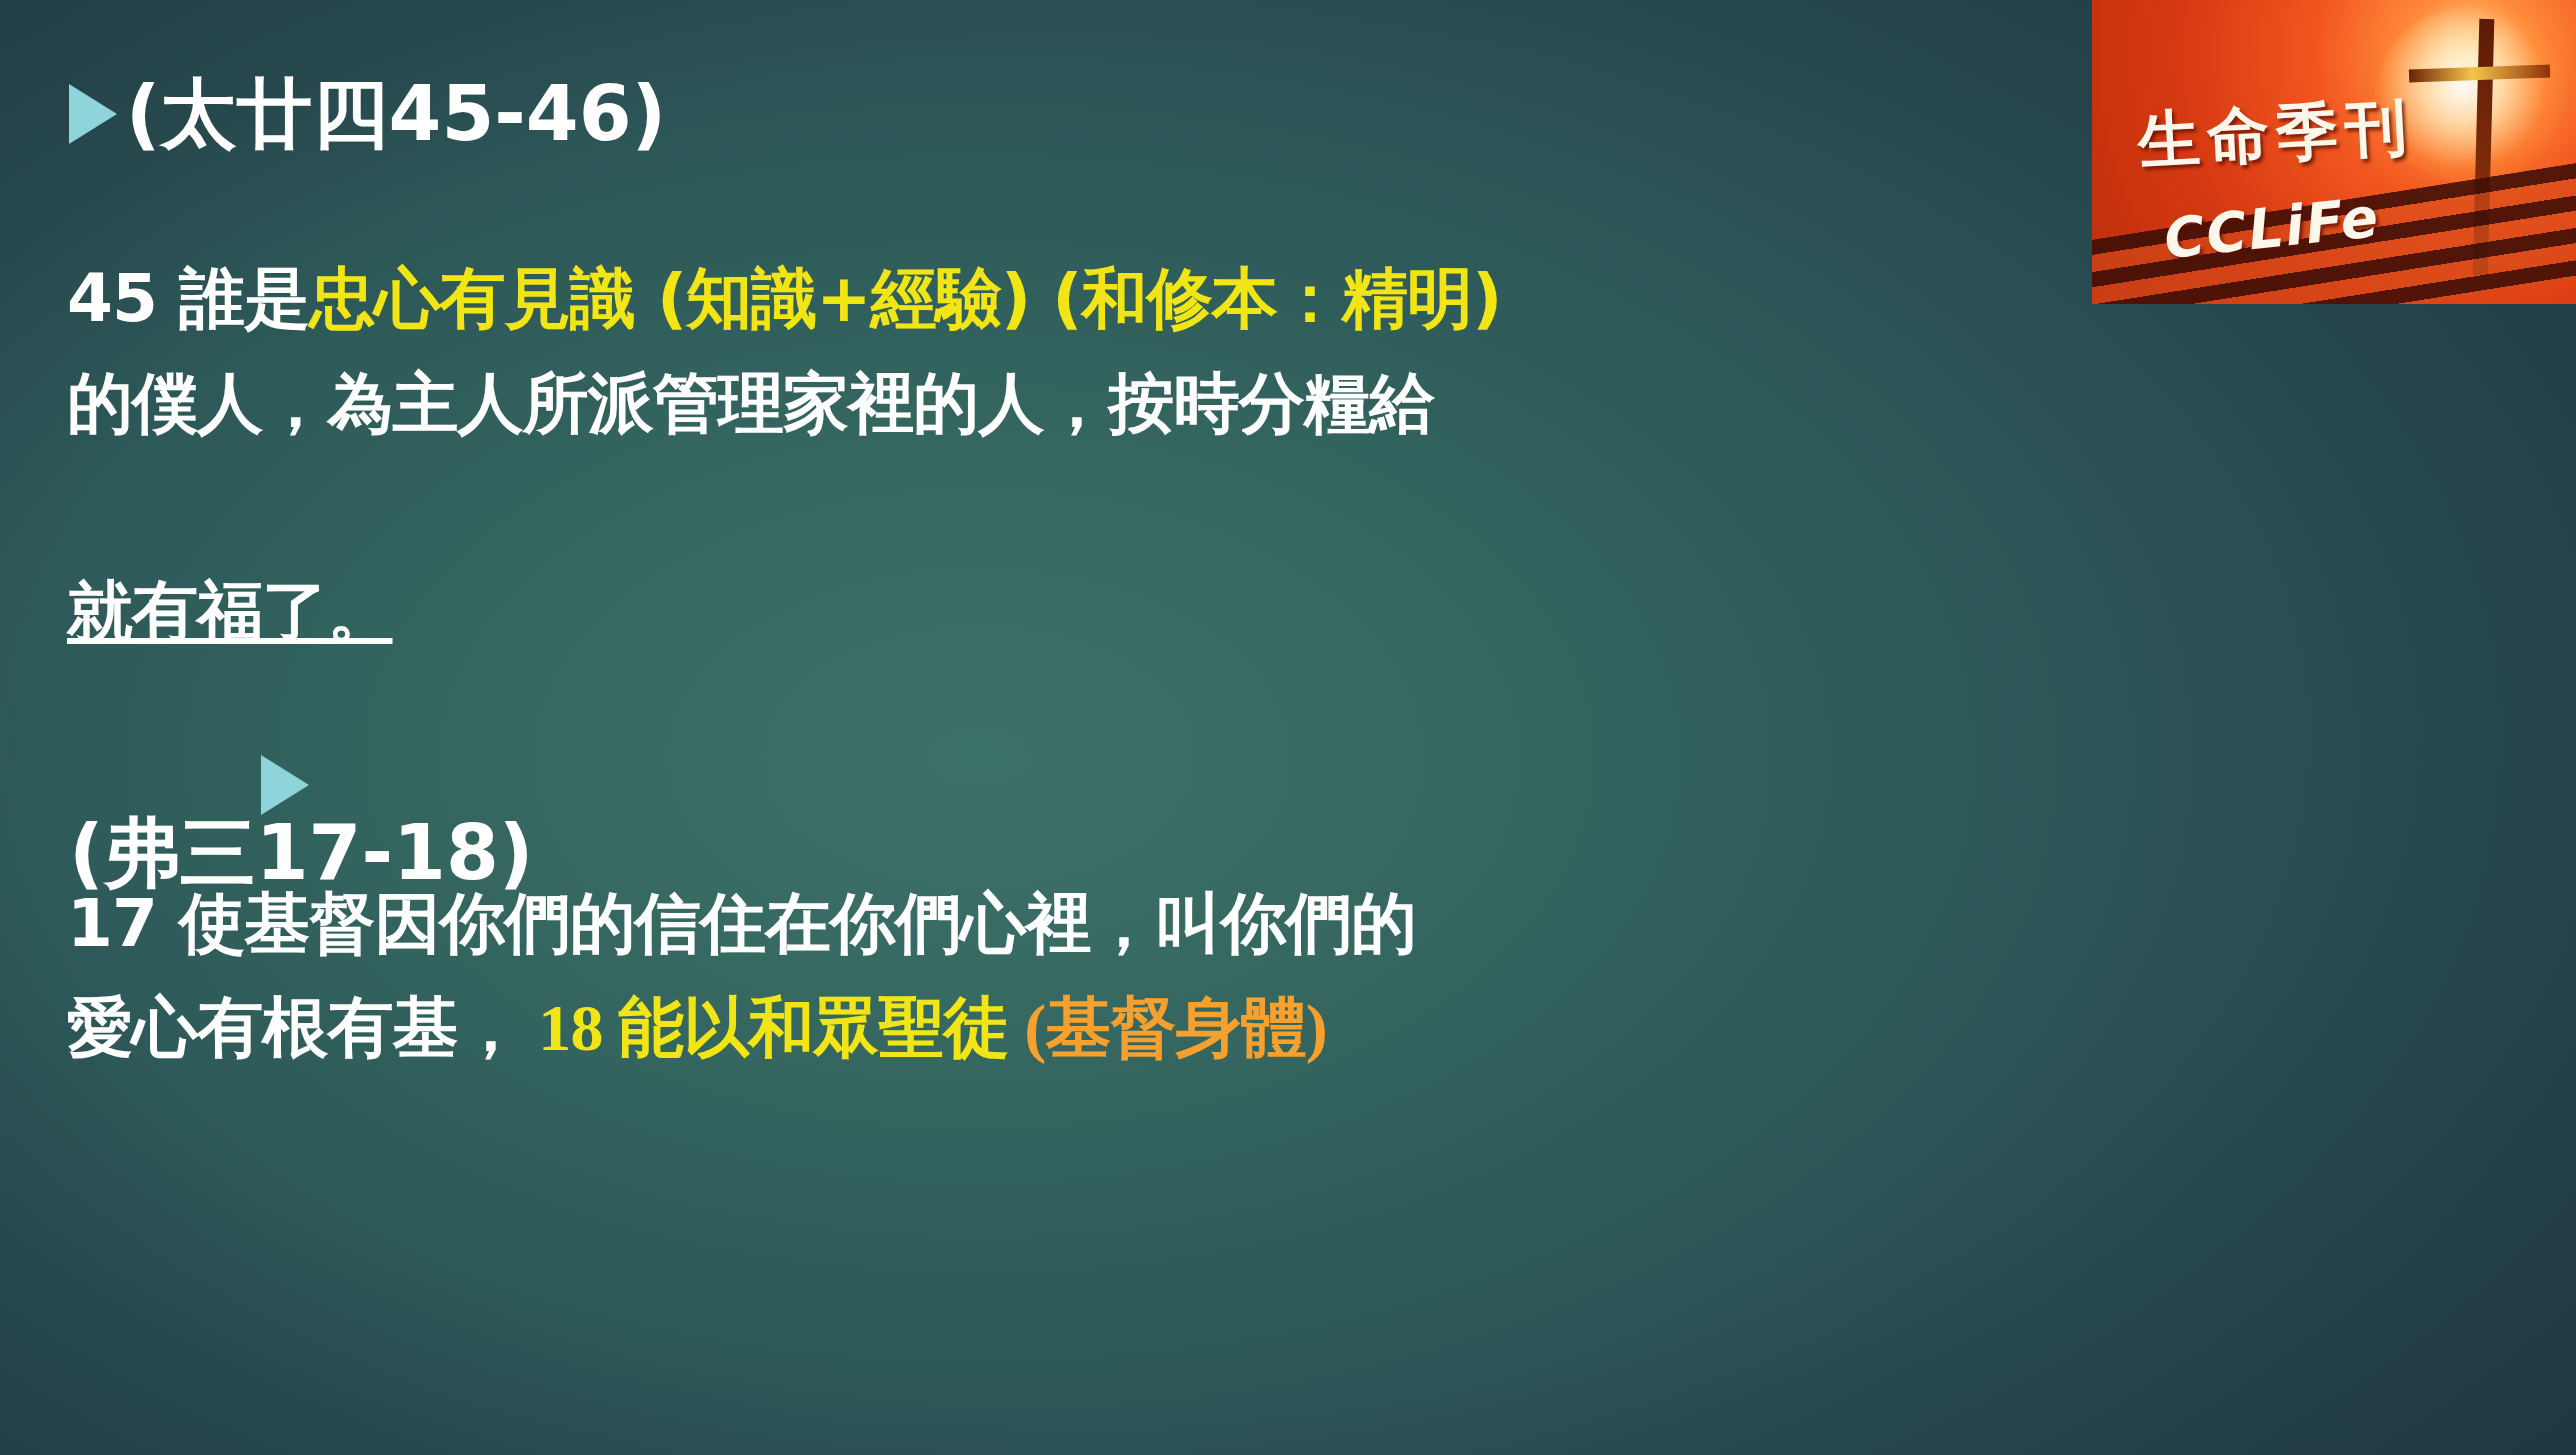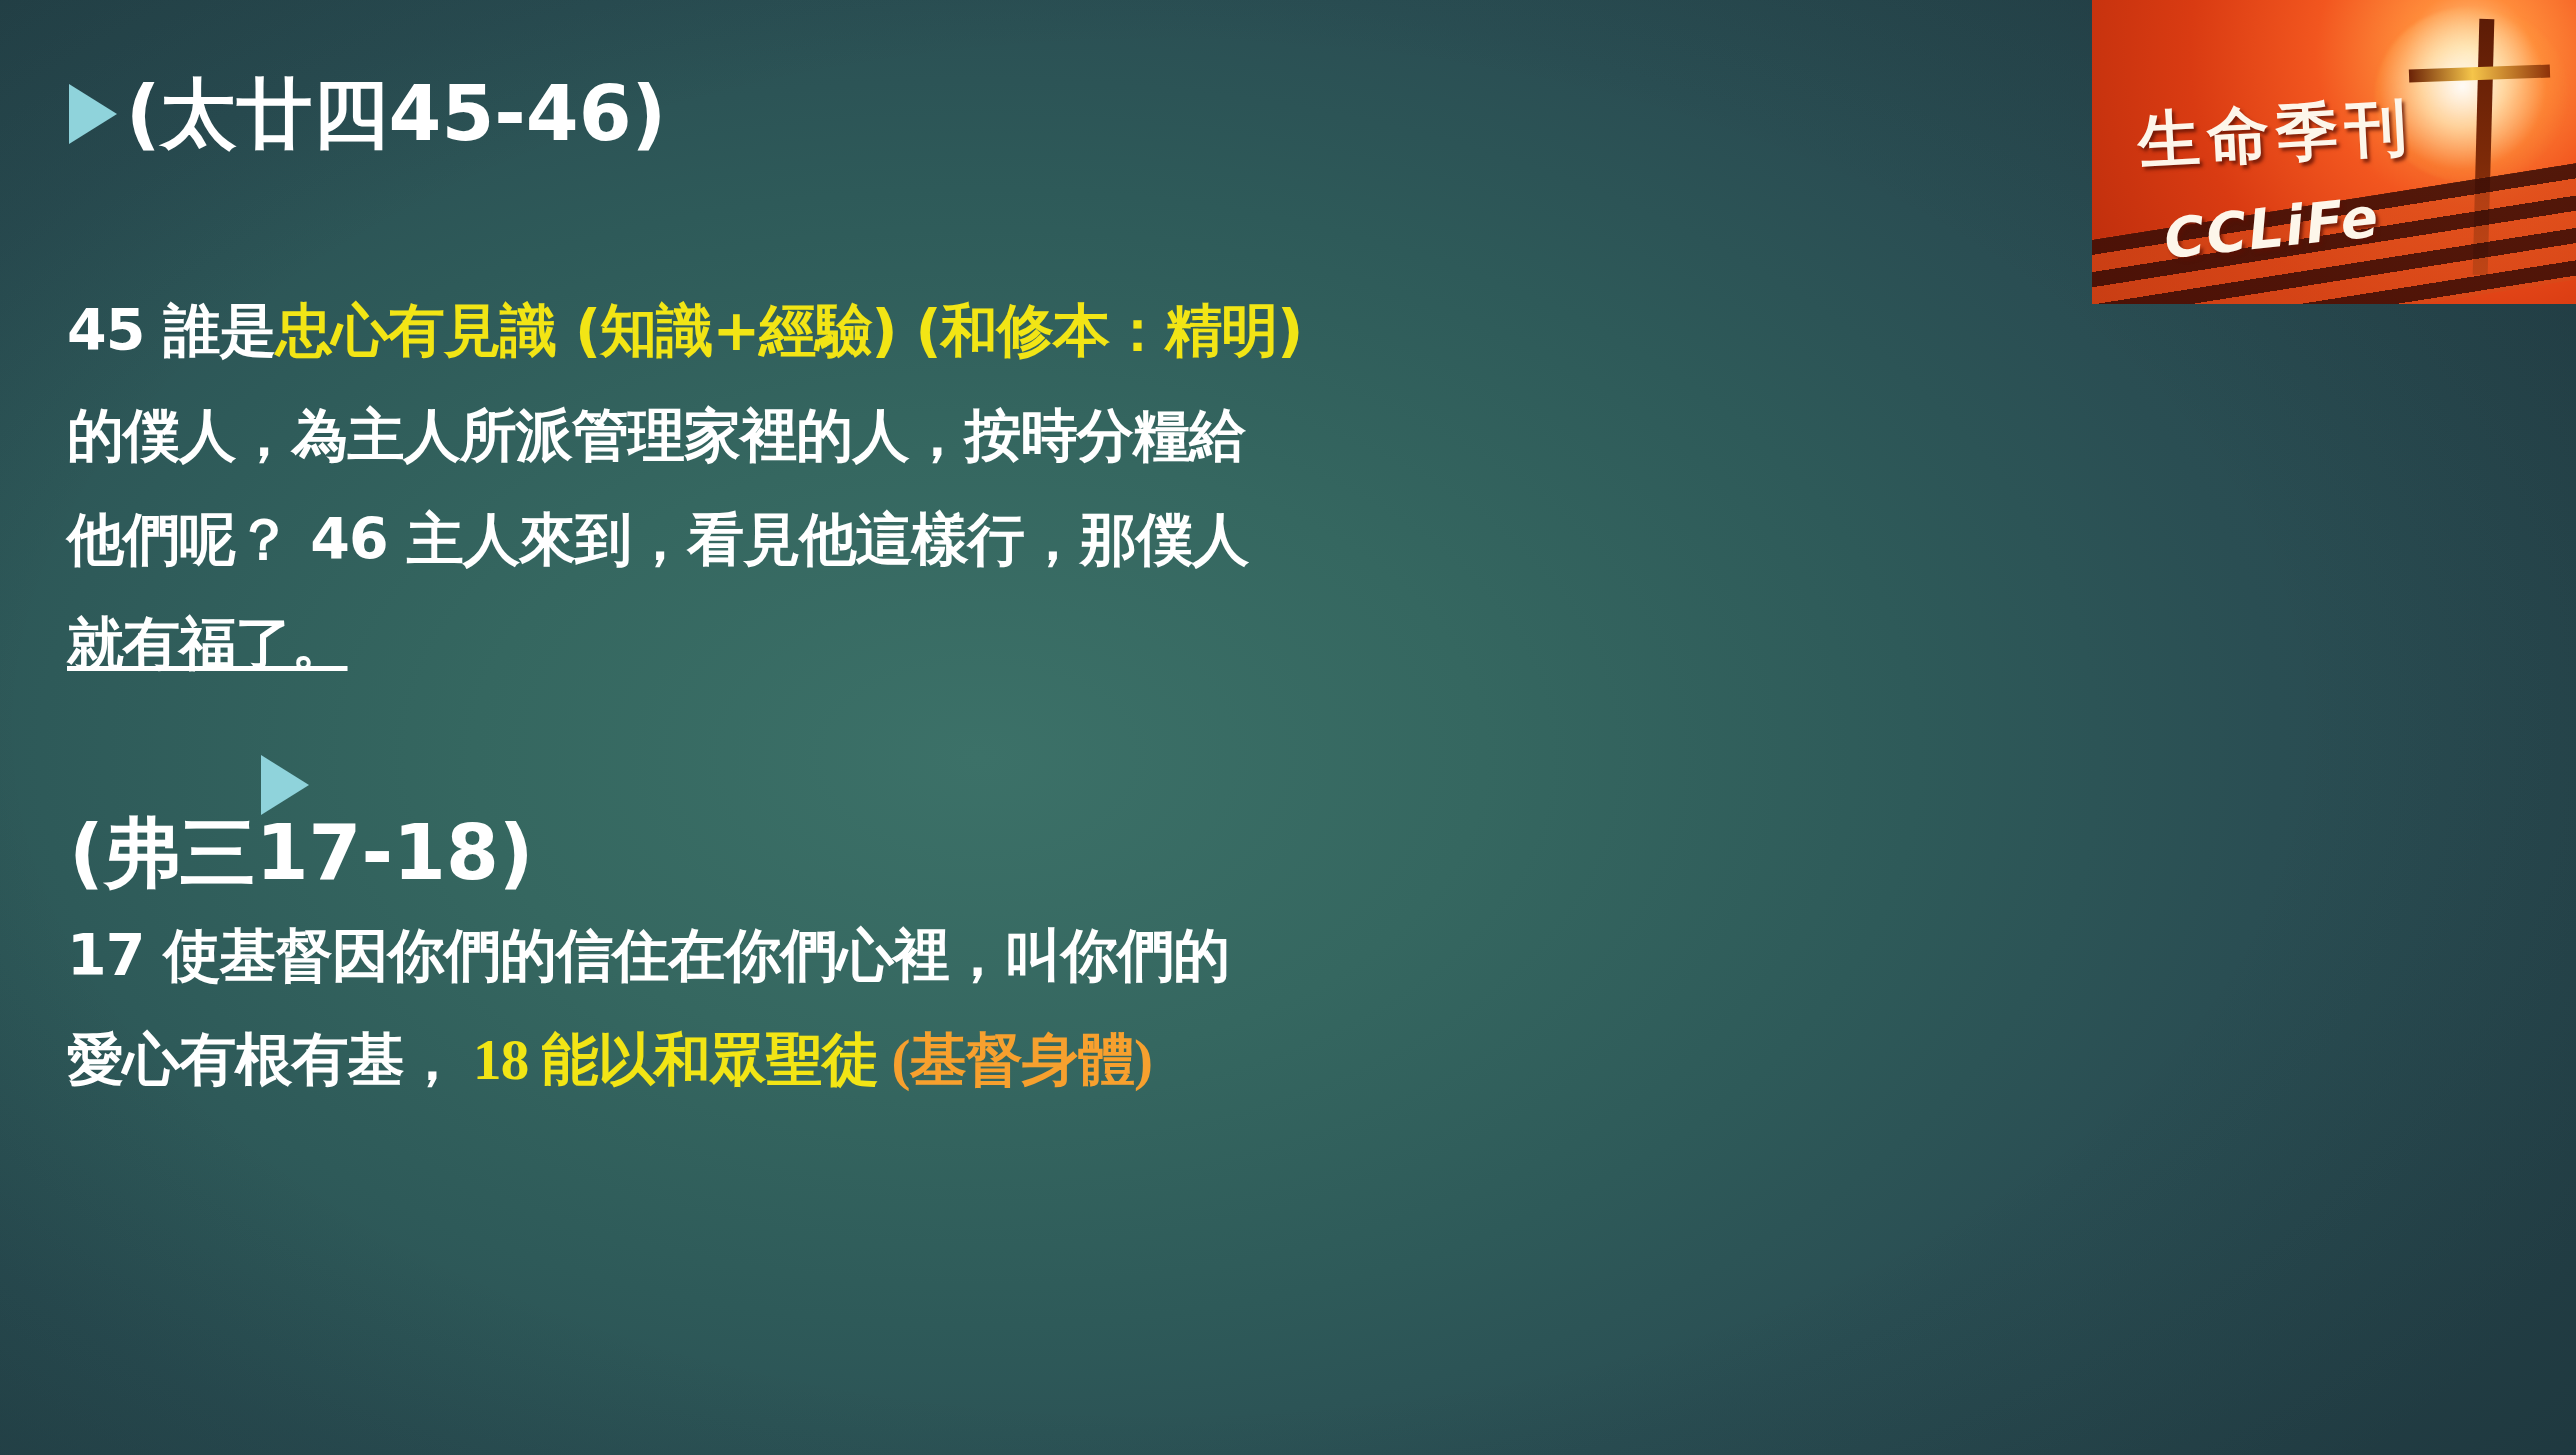--- a/index.html
+++ b/index.html
@@ -60,25 +60,24 @@
   }
 
   .ref {
     font-size: 76px;
     font-weight: 700;
     color: #ffffff;
     letter-spacing: 0px;
   }
 
   .verse {
-    font-size: 57px;
+    font-size: 66px;
     font-weight: 700;
     color: #ffffff;
     letter-spacing: -0.9px;
-    margin-top: 36px;
   }
 
   .ylw  { color: #f2e515; }
   .orng { color: #f7a02e; }
   .wht  { color: #ffffff; }
 
   
   #b-ref1   { left: 69px;  top: 76px; }
   #b-l1     { left: 67px;  top: 266px; }
   #b-l2     { left: 67px;  top: 371px; }
@@ -186,23 +185,20 @@
     </div>
 
     <div class="block verse" id="b-l1">
       <span class="wht">45 誰是</span><span class="ylw">忠心有見識 (知識+經驗) (和修本：精明)</span>
     </div>
 
     <div class="block verse" id="b-l2">
       <span class="wht">的僕人，為主人所派管理家裡的人，按時分糧給</span>
     </div>
 
-    <div class="block verse" id="b-l3">
-      <span class="wht">他們呢？ 46 主人來到，看見他這樣行，那僕人</span>
-    </div>
 
     <div class="block verse" id="b-l4">
       <span class="wht">就有福了。</span>
     </div>
 
     <div class="block bullet-row" id="b-ref2">
       <span class="tri"></span>
       <span class="ref">(弗三17-18)</span>
     </div>
 

